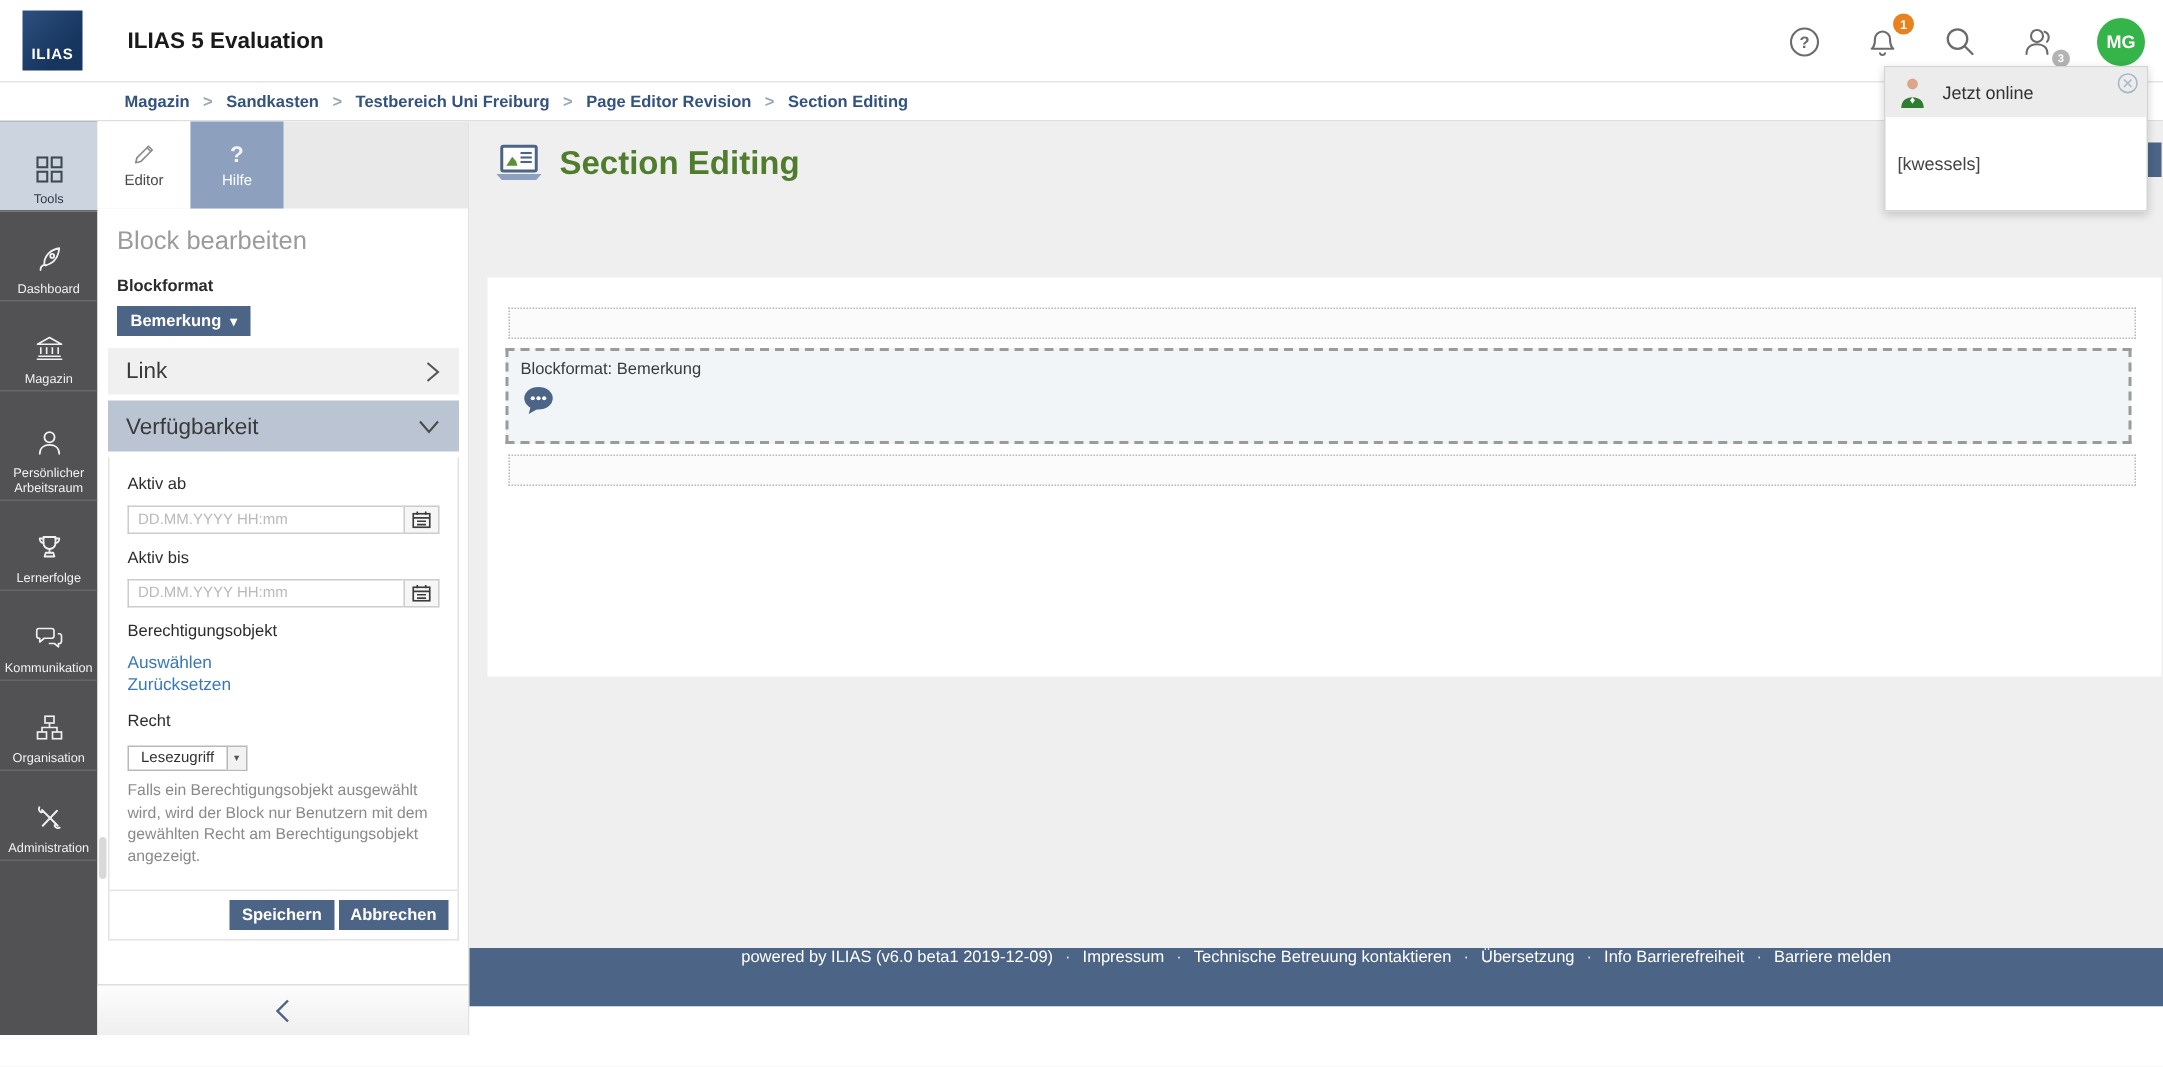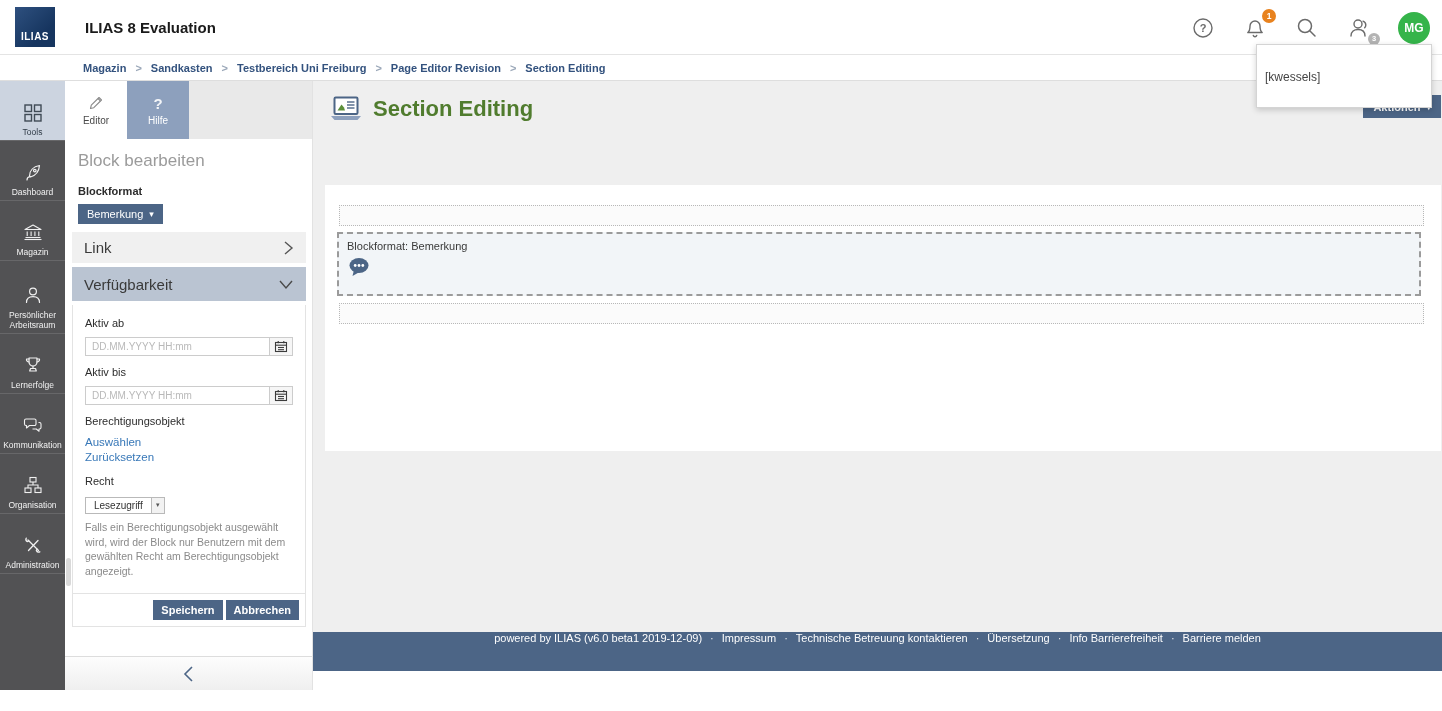--- a/index.html
+++ b/index.html
@@ -41,21 +41,21 @@
   .tab { width:62px; display:flex; flex-direction:column; align-items:center; justify-content:center; gap:3px; cursor:pointer; }
   .tab .t-lbl { font-size:10px; color:#4a4a4a; }
   .tab.white { background:#fff; }
   .tab.hilfe { background:#8da0bd; }
   .tab.hilfe .t-lbl { color:#fff; }
   .tab .qmark { font-size:15px; color:#fff; font-weight:bold; opacity:.9; }
 
   .panel-content { padding:12px 7px 0 13px; }
   .panel-h1 { font-size:17px; color:#9b9b9b; margin-bottom:14px; }
   .fld-label { font-size:11px; font-weight:bold; color:#2c2c2c; margin-bottom:7px; }
-  .fmt-btn { display:inline-flex; align-items:center; gap:6px; background:#4c6586; color:#fff; font-size:11px; font-weight:normal; padding:4px 9px; border:none; cursor:pointer; margin-bottom:8px; }
+  .fmt-btn { display:inline-flex; align-items:center; gap:6px; background:#4c6586; color:#fff; font-size:11px; font-weight:bold; padding:4px 9px; border:none; cursor:pointer; margin-bottom:8px; }
   .fmt-btn .caret { font-size:9px; }
 
   .accordion { margin-left:-6px; width:234px; }
   .acc-head { display:flex; align-items:center; justify-content:space-between; padding:0 12px; height:31px; font-size:15px; color:#3a3a3a; cursor:pointer; margin-bottom:4px; }
   .acc-head.link { background:#f0f0f0; }
   .acc-head.avail { background:#bac4d2; height:34px; }
 
   .form-box { margin-left:-6px; width:234px; border:1px solid #e3e3e3; border-top:none; }
   .form-inner { padding:12px 12px 4px 12px; }
   .sm-label { font-size:11px; color:#2c2c2c; margin:10px 0 8px 0; }
@@ -106,21 +106,21 @@
 </style>
 </head>
 <body>
 
 <div class="page">
 
   <div class="topbar">
     <div class="logo">
       <span>ILIAS</span>
     </div>
-    <div class="app-title">ILIAS 8 Evaluation</div>
+    <div class="app-title">ILIAS 5 Evaluation</div>
 
     <div class="top-icons">
       <div class="tool-ic">
         <span>
           <svg width="24" height="24" viewBox="0 0 24 24" fill="none" stroke="#6b6b6b" stroke-width="1.4">
             <circle cx="12" cy="12" r="9"></circle>
             <text x="12" y="16" font-size="11" fill="#6b6b6b" stroke="none" text-anchor="middle" font-family="Liberation Sans,sans-serif" font-weight="bold">?</text>
           </svg>
         </span>
       </div>
@@ -420,18 +420,35 @@
       <div class="main-bottom-strip"></div>
     </main>
   </div>
 
   <button class="actions-btn">
     <span>Aktionen</span>
     <span style="font-size:9px;">▾</span>
   </button>
 
   <div class="online-pop">
+    <div class="pop-head">
+      <span>
+        <svg width="20" height="22" viewBox="0 0 20 22">
+          <circle cx="10" cy="5" r="3.6" fill="#dba68c"></circle>
+          <path d="M2.5 21 c0-5 3.4-7.2 7.5-7.2 s7.5 2.2 7.5 7.2 Z" fill="#2f7d33"></path>
+          <path d="M10 13.8 l-1.6 2 1.6 2.4 1.6-2.4 Z" fill="#fff"></path>
+        </svg>
+      </span>
+      <span class="pop-title">Jetzt online</span>
+      <span class="pop-close">
+        <svg width="15" height="15" viewBox="0 0 15 15" fill="none" stroke="#a9b7c9" stroke-width="1.1">
+          <circle cx="7.5" cy="7.5" r="6.2"></circle>
+          <line x1="5" y1="5" x2="10" y2="10"></line>
+            <line x1="10" y1="5" x2="5" y2="10"></line>
+        </svg>
+      </span>
+    </div>
     <div class="pop-body">
       <span class="pop-user">[kwessels]</span>
     </div>
   </div>
 
 </div>
 
 </body></html>

